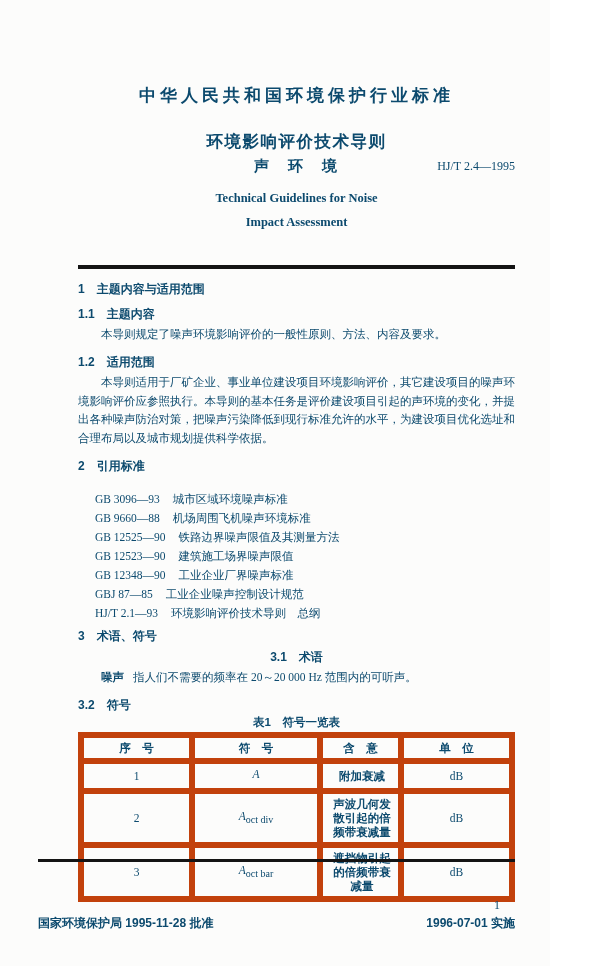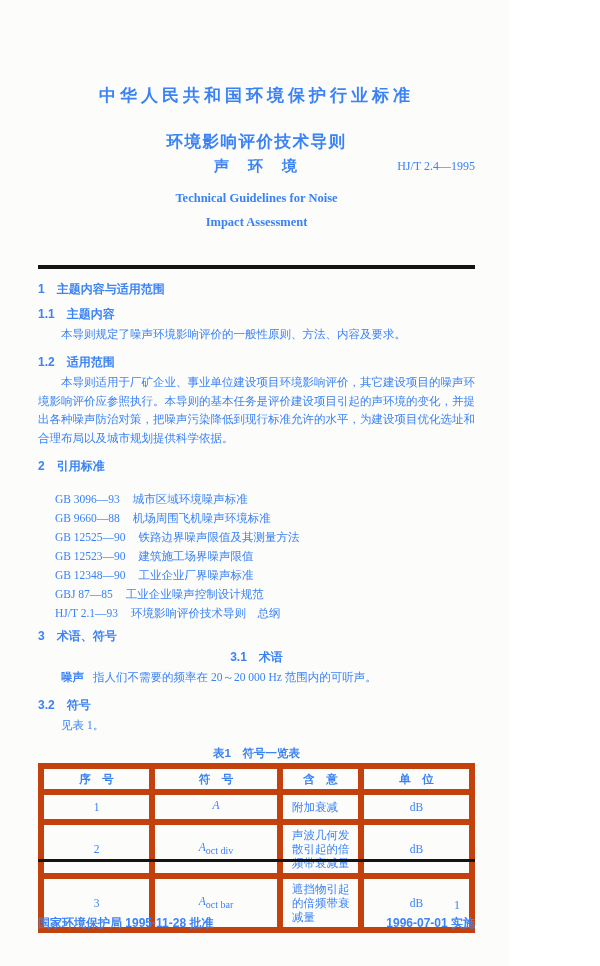--- a/index.html
+++ b/index.html
@@ -1,18 +1,18 @@
 <!DOCTYPE html>
 <html><head>
 <meta charset="utf-8">
 <style>
   html,body{margin:0;padding:0;background:#ffffff;}
   .page{
-    width:510px;height:966px;background:#fcfcfb;color:#3b82f6;
-    position:relative;font-family:"Liberation Serif",serif;overflow:hidden;
+    width:510px;height:966px;background:#fcfcfb;color:#0c4a6e;
+    position:relative;font-family:"Liberation Serif",serif;overflow:hidden;padding-left:40px;
   }
   .content{padding:86px 35px 0 38px;}
 
   
   .category{text-align:center;font-weight:700;font-size:17px;letter-spacing:4px;
     font-family:"Liberation Sans",sans-serif;line-height:20px;}
   .title-cn{margin-top:26px;text-align:center;font-weight:700;font-size:16.5px;
     letter-spacing:1.5px;font-family:"Liberation Sans",sans-serif;line-height:19px;}
   .subtitle-row{position:relative;margin-top:6px;height:18px;}
   .subtitle{text-align:center;font-weight:700;font-size:15px;letter-spacing:2px;
@@ -48,21 +48,21 @@
   .table-caption{text-align:center;font-family:"Liberation Sans",sans-serif;
     font-weight:700;font-size:11.5px;margin-top:2px;line-height:15px;}
   table.symbols{width:100%;border-collapse:collapse;margin-top:2px;border:2px solid #141414;
     font-size:11.5px;}
   .symbols th,.symbols td{border:6px solid #c2410c;text-align:center;
     padding:3px 6px;line-height:14px;}
   .symbols th{font-family:"Liberation Sans",sans-serif;font-weight:700;}
   .col-no{width:93px;}
   .col-sym{width:110px;}
   .col-unit{width:93px;}
-  .symbols td.meaning{text-align:left;padding-left:9px;}
+  .symbols td.meaning{text-align:center;padding-left:9px;font-weight:bold;}
   .sym-base{font-style:italic;}
   .sym-sub{font-size:10px;}
 
   
   .footer-rule{position:absolute;left:38px;right:35px;top:859px;height:3px;background:#141414;}
   .footer{position:absolute;left:38px;right:35px;top:915px;display:flex;
     justify-content:space-between;font-family:"Liberation Sans",sans-serif;
     font-weight:700;font-size:12px;}
   .page-num{position:absolute;right:50px;top:898px;font-size:12px;}
 </style>
@@ -118,21 +118,20 @@
       <div class="ref-row">
         <span class="ref-code">HJ/T 2.1—93</span>
         <span class="ref-title">环境影响评价技术导则　总纲</span>
       </div>
     </div>
 
     <div class="h mt-s3h">3　术语、符号</div>
     <div class="h mt-s31h">3.1　术语</div>
     <p class="term-line"><span class="term">噪声</span><span>指人们不需要的频率在 20～20 000 Hz 范围内的可听声。</span></p>
     <div class="h mt-s32h">3.2　符号</div>
-    <p class="para mt-t3">见表 1。</p>
 
     <div class="table-caption">表1　符号一览表</div>
     <table class="symbols">
       <thead>
         <tr>
           <th class="col-no">序　号</th>
           <th class="col-sym">符　号</th>
           <th>含　意</th>
           <th class="col-unit">单　位</th>
         </tr>

